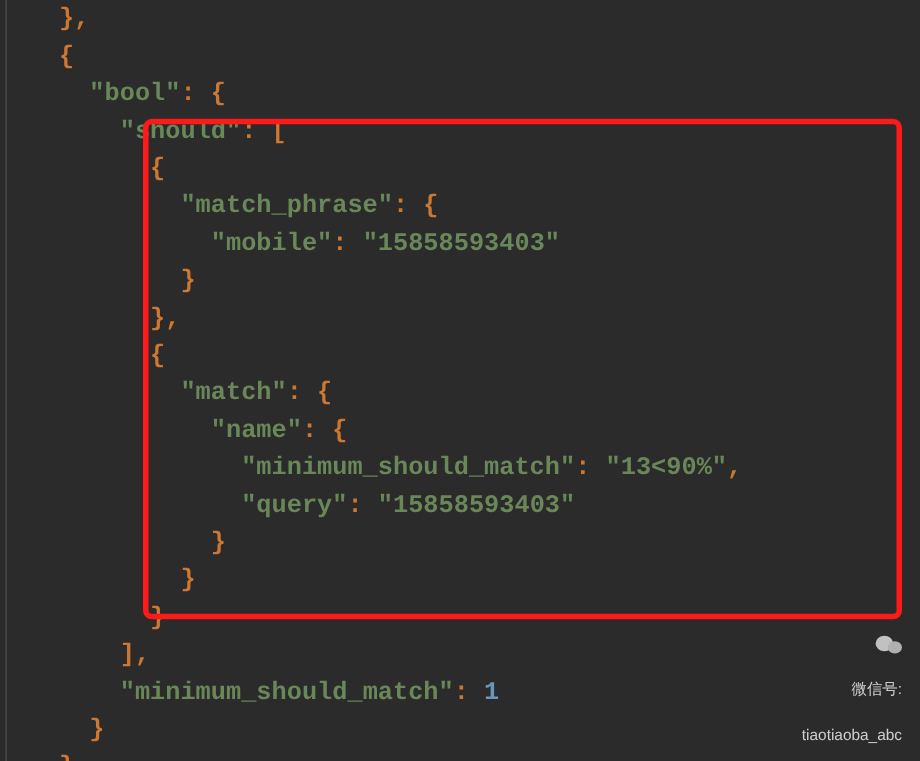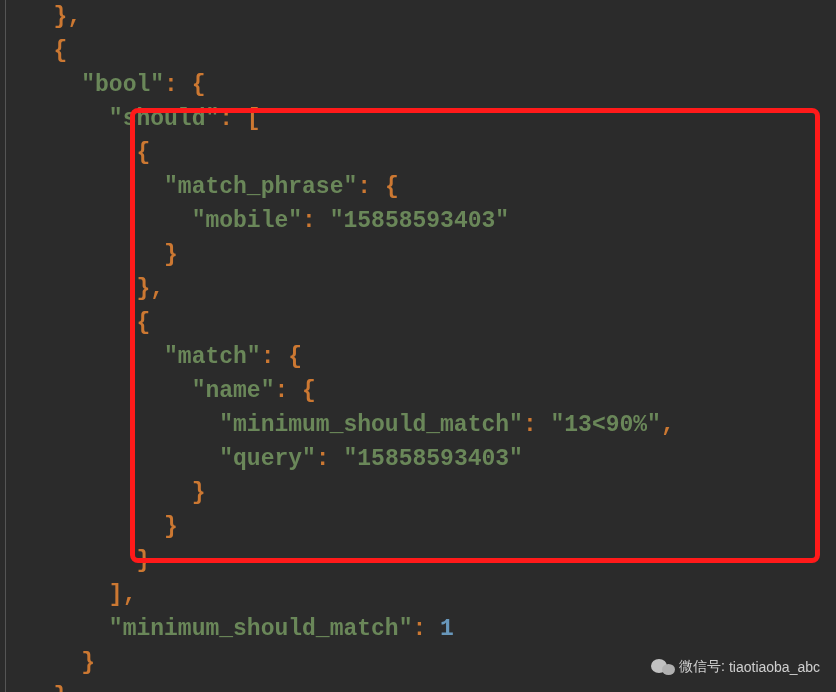--- a/index.html
+++ b/index.html
@@ -46,26 +46,27 @@
     left: 130px;
     top: 108px;
     width: 690px;
     height: 455px;
   }
   .watermark {
     position: absolute;
     right: 16px;
     bottom: 16px;
     display: flex;
-    align-items: center;
-    gap: 4px;
+    align-items: flex-end;
+    gap: 24px;
     font-family: sans-serif;
     font-size: 14px;
     color: #eaeaea;
     opacity: 0.85;
+    flex-direction: column;
   }
   .wx-icon {
     display: inline-flex;
     gap: -4px;
   }
   .wx-icon .bubble {
     width: 16px;
     height: 14px;
     background: #dcdcdc;
     border-radius: 50% 50% 50% 50%;

